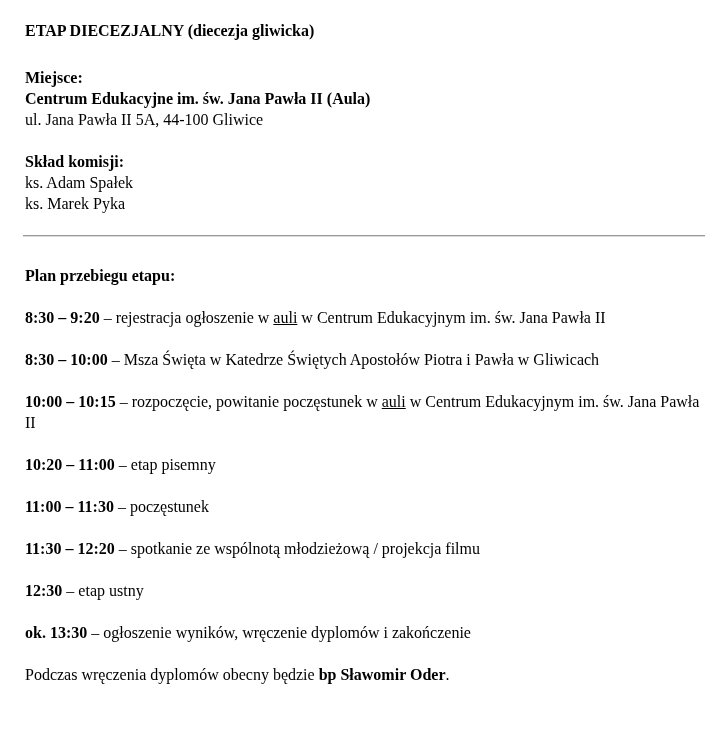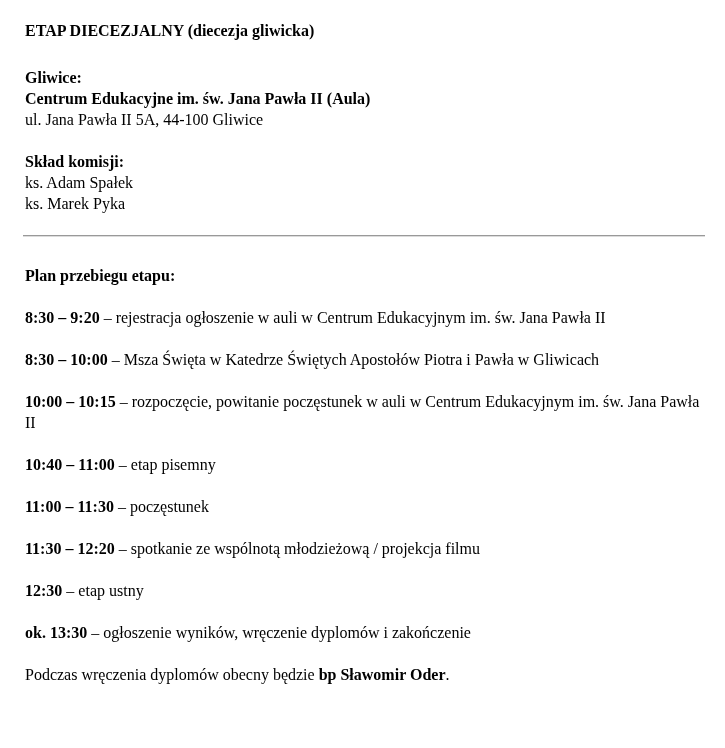--- a/index.html
+++ b/index.html
@@ -19,59 +19,59 @@
     box-sizing: border-box;
     width: 725px;
     padding: 20px 17px 0 25px;
   }
   .para {
     margin: 0 0 21px 0;
     line-height: 21px;
   }
   .para.title { margin-bottom: 26px; }
   .b { font-weight: bold; }
-  .u { }
+  .u { text-decoration: underline; }
   .divider {
     border: none;
     border-top: 1px solid #999999;
     border-bottom: 1px solid #dcdcdc;
     height: 0;
     margin: 11px 3px 28px -2px;
   }
 </style>
 </head>
 <body>
 
 <div class="page">
 
   <div class="para title b">ETAP DIECEZJALNY (diecezja gliwicka)</div>
 
   <div class="para">
-    <div class="b">Gliwice:</div>
+    <div class="b">Miejsce:</div>
     <div class="b">Centrum Edukacyjne im. św. Jana Pawła II (Aula)</div>
     <div>ul. Jana Pawła II 5A, 44-100 Gliwice</div>
   </div>
 
   <div class="para">
     <div class="b">Skład komisji:</div>
     <div>ks. Adam Spałek</div>
     <div>ks. Marek Pyka</div>
   </div>
 
   <hr class="divider">
 
   <div class="para b">Plan przebiegu etapu:</div>
 
   <div class="para"><b>8:30 – 9:20</b><span> – rejestracja ogłoszenie w </span><span class="u">auli</span><span> w Centrum Edukacyjnym im. św. Jana Pawła II</span></div>
 
   <div class="para"><b>8:30 – 10:00</b><span> – Msza Święta w Katedrze Świętych Apostołów Piotra i Pawła w Gliwicach</span><span class="u"></span><span></span></div>
 
   <div class="para"><b>10:00 – 10:15</b><span> – rozpoczęcie, powitanie poczęstunek w </span><span class="u">auli</span><span> w Centrum Edukacyjnym im. św. Jana Pawła II</span></div>
 
-  <div class="para"><b>10:40 – 11:00</b><span> – etap pisemny</span><span class="u"></span><span></span></div>
+  <div class="para"><b>10:20 – 11:00</b><span> – etap pisemny</span><span class="u"></span><span></span></div>
 
   <div class="para"><b>11:00 – 11:30</b><span> – poczęstunek</span><span class="u"></span><span></span></div>
 
   <div class="para"><b>11:30 – 12:20</b><span> – spotkanie ze wspólnotą młodzieżową / projekcja filmu</span><span class="u"></span><span></span></div>
 
   <div class="para"><b>12:30</b><span> – etap ustny</span><span class="u"></span><span></span></div>
 
   <div class="para"><b>ok. 13:30</b><span> – ogłoszenie wyników, wręczenie dyplomów i zakończenie</span><span class="u"></span><span></span></div>
 
   <div class="para"><span>Podczas wręczenia dyplomów obecny będzie </span><b>bp Sławomir Oder</b><span>.</span></div>

